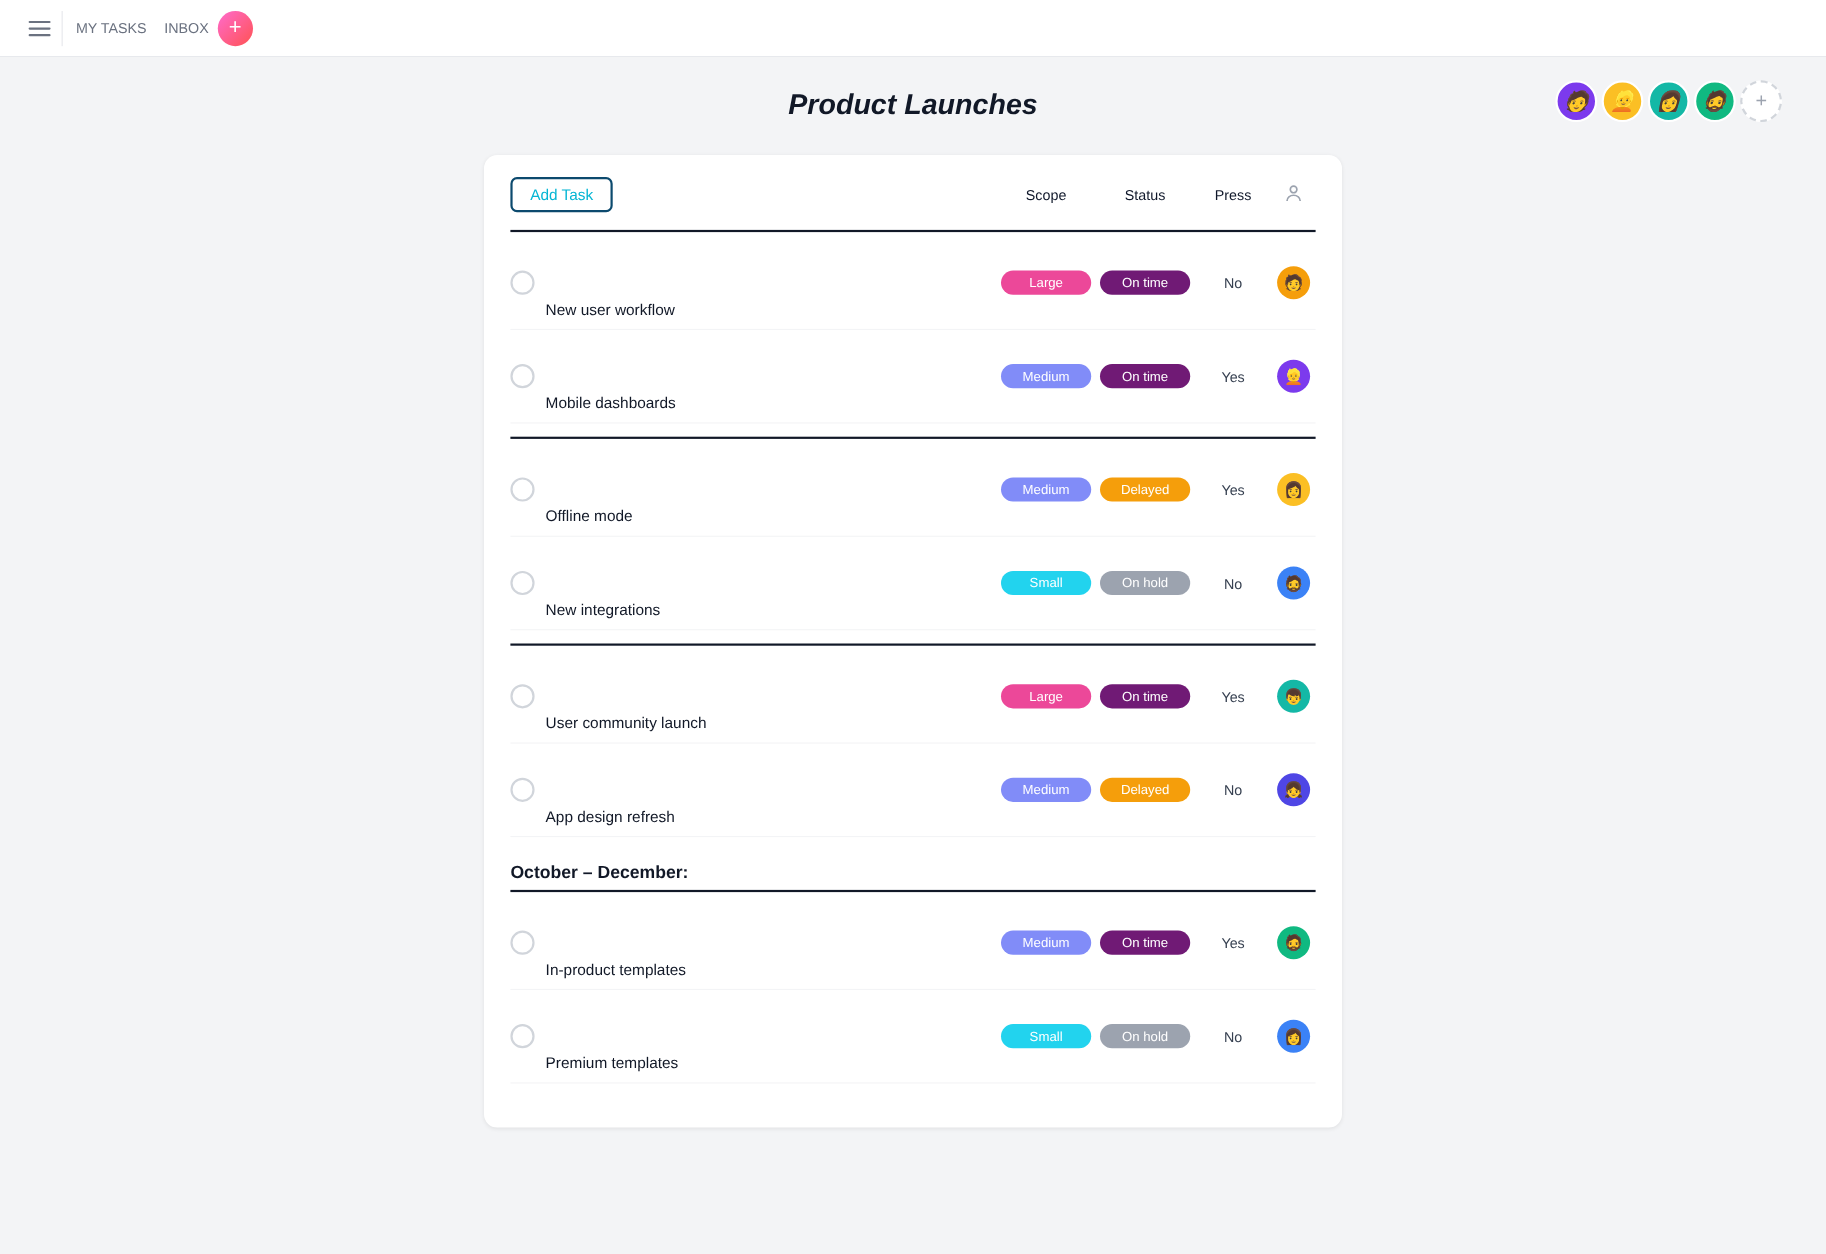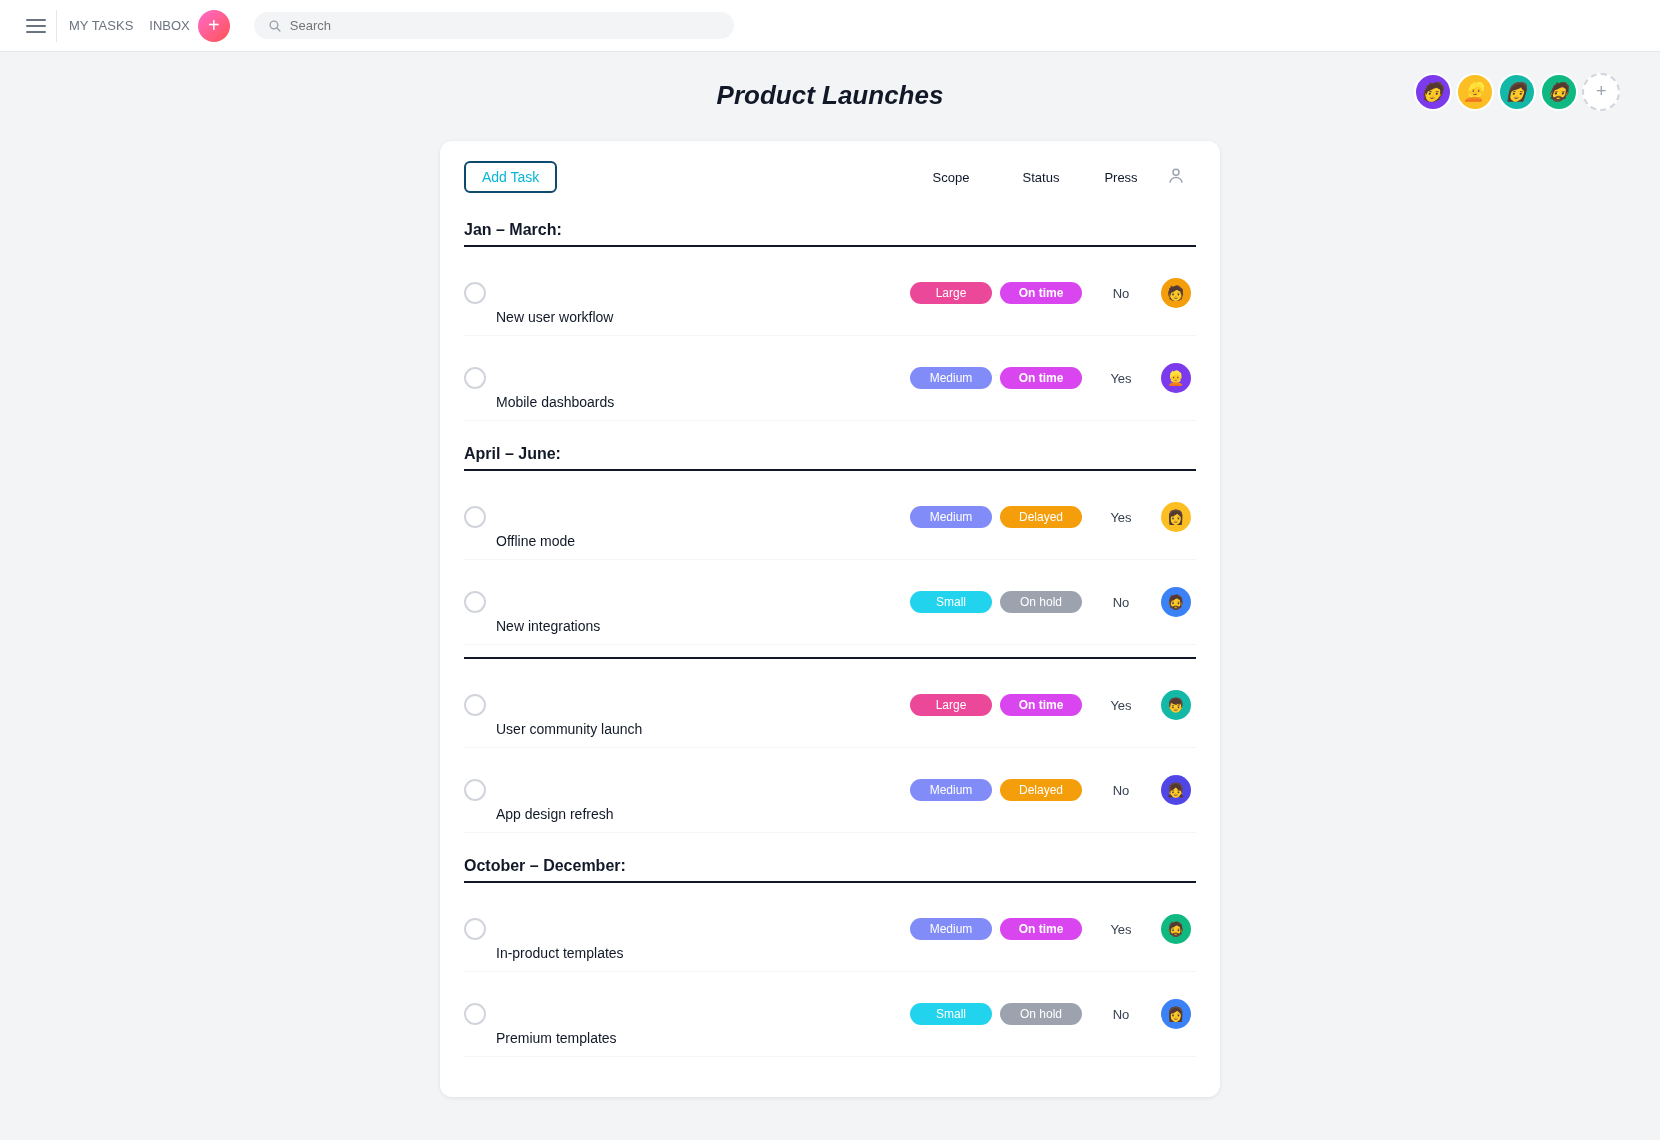--- a/index.html
+++ b/index.html
@@ -78,21 +78,21 @@
     }
     .task-name { flex: 1; font-size: 14px; color: #111827; margin-top: 48px; }
     .task-cols { display: flex; align-items: center; gap: 0; }
     .badge {
       display: inline-flex; align-items: center; justify-content: center;
       border-radius: 20px; font-size: 12px; font-weight: 500; padding: 4px 14px; width: 82px;
     }
     .badge-large { background: #ec4899; color: #ffffff; }
     .badge-medium { background: #818cf8; color: #fff; }
     .badge-small { background: #22d3ee; color: #fff; }
-    .badge-on-time { background: #d946ef; color: #fff; font-weight: bold; }
+    .badge-on-time { background: #701a75; color: #fff; }
     .badge-delayed { background: #f59e0b; color: #fff; }
     .badge-on-hold { background: #9ca3af; color: #fff; }
     .col-scope { width: 90px; display: flex; justify-content: center; }
     .col-status { width: 90px; display: flex; justify-content: center; }
     .col-press { width: 70px; text-align: center; font-size: 13px; color: #374151; }
     .col-person { width: 40px; display: flex; justify-content: center; }
     .task-avatar {
       width: 30px; height: 30px; border-radius: 50%; overflow: hidden;
       display: flex; align-items: center; justify-content: center; font-size: 14px;
     }
@@ -113,27 +113,20 @@
   <div class="topnav-left">
     <div class="hamburger-icon">
       <span></span>
         <span></span>
         <span></span>
     </div>
     <div class="nav-divider"></div>
     <span class="nav-link">MY TASKS</span>
     <span class="nav-link">INBOX</span>
     <button class="add-btn">+</button>
-  </div>
-  <div class="search-bar">
-    <svg class="search-icon-svg" width="14" height="14" viewBox="0 0 20 20" fill="none">
-      <circle cx="8.5" cy="8.5" r="5.5" stroke="#9ca3af" stroke-width="2"></circle>
-      <line x1="12.5" y1="12.5" x2="17" y2="17" stroke="#9ca3af" stroke-width="2" stroke-linecap="round"></line>
-    </svg>
-    <input class="search-input" type="text" placeholder="Search" style="">
   </div>
 </nav>
 
 <div class="page-header">
   <h1 class="page-title">Product Launches</h1>
   <div class="avatars-row">
     <div class="avatar av-purple" title="User 1">
       <span style="font-size:18px;">🧑</span>
     </div>
     <div class="avatar av-yellow" title="User 2">
@@ -162,23 +155,20 @@
           <svg width="18" height="18" viewBox="0 0 24 24" fill="none" stroke="#9ca3af" stroke-width="2">
             <circle cx="12" cy="7" r="4"></circle>
               <path d="M4 21c0-4 3.6-7 8-7s8 3 8 7"></path>
           </svg>
         </div>
       </div>
     </div>
 
     <div id="sections-container">
         <div>
-          <div class="section-title-row">
-            <span class="section-title">Jan – March:</span>
-          </div>
           <hr class="section-divider">
           <div class="task-row">
             <div class="check-circle"></div>
             <span class="task-name">New user workflow</span>
             <div class="task-cols">
               <div class="col-scope">
                 <span class="badge badge-large">Large</span>
               </div>
               <div class="col-status">
                 <span class="badge badge-on-time">On time</span>
@@ -201,23 +191,20 @@
               </div>
               <div class="col-press">Yes</div>
               <div class="col-person">
                 <div class="task-avatar av-purple">👱</div>
               </div>
             </div>
           </div>
           <div style="height: 12px;"></div>
         </div>
         <div>
-          <div class="section-title-row">
-            <span class="section-title">April – June:</span>
-          </div>
           <hr class="section-divider">
           <div class="task-row">
             <div class="check-circle"></div>
             <span class="task-name">Offline mode</span>
             <div class="task-cols">
               <div class="col-scope">
                 <span class="badge badge-medium">Medium</span>
               </div>
               <div class="col-status">
                 <span class="badge badge-delayed">Delayed</span>

